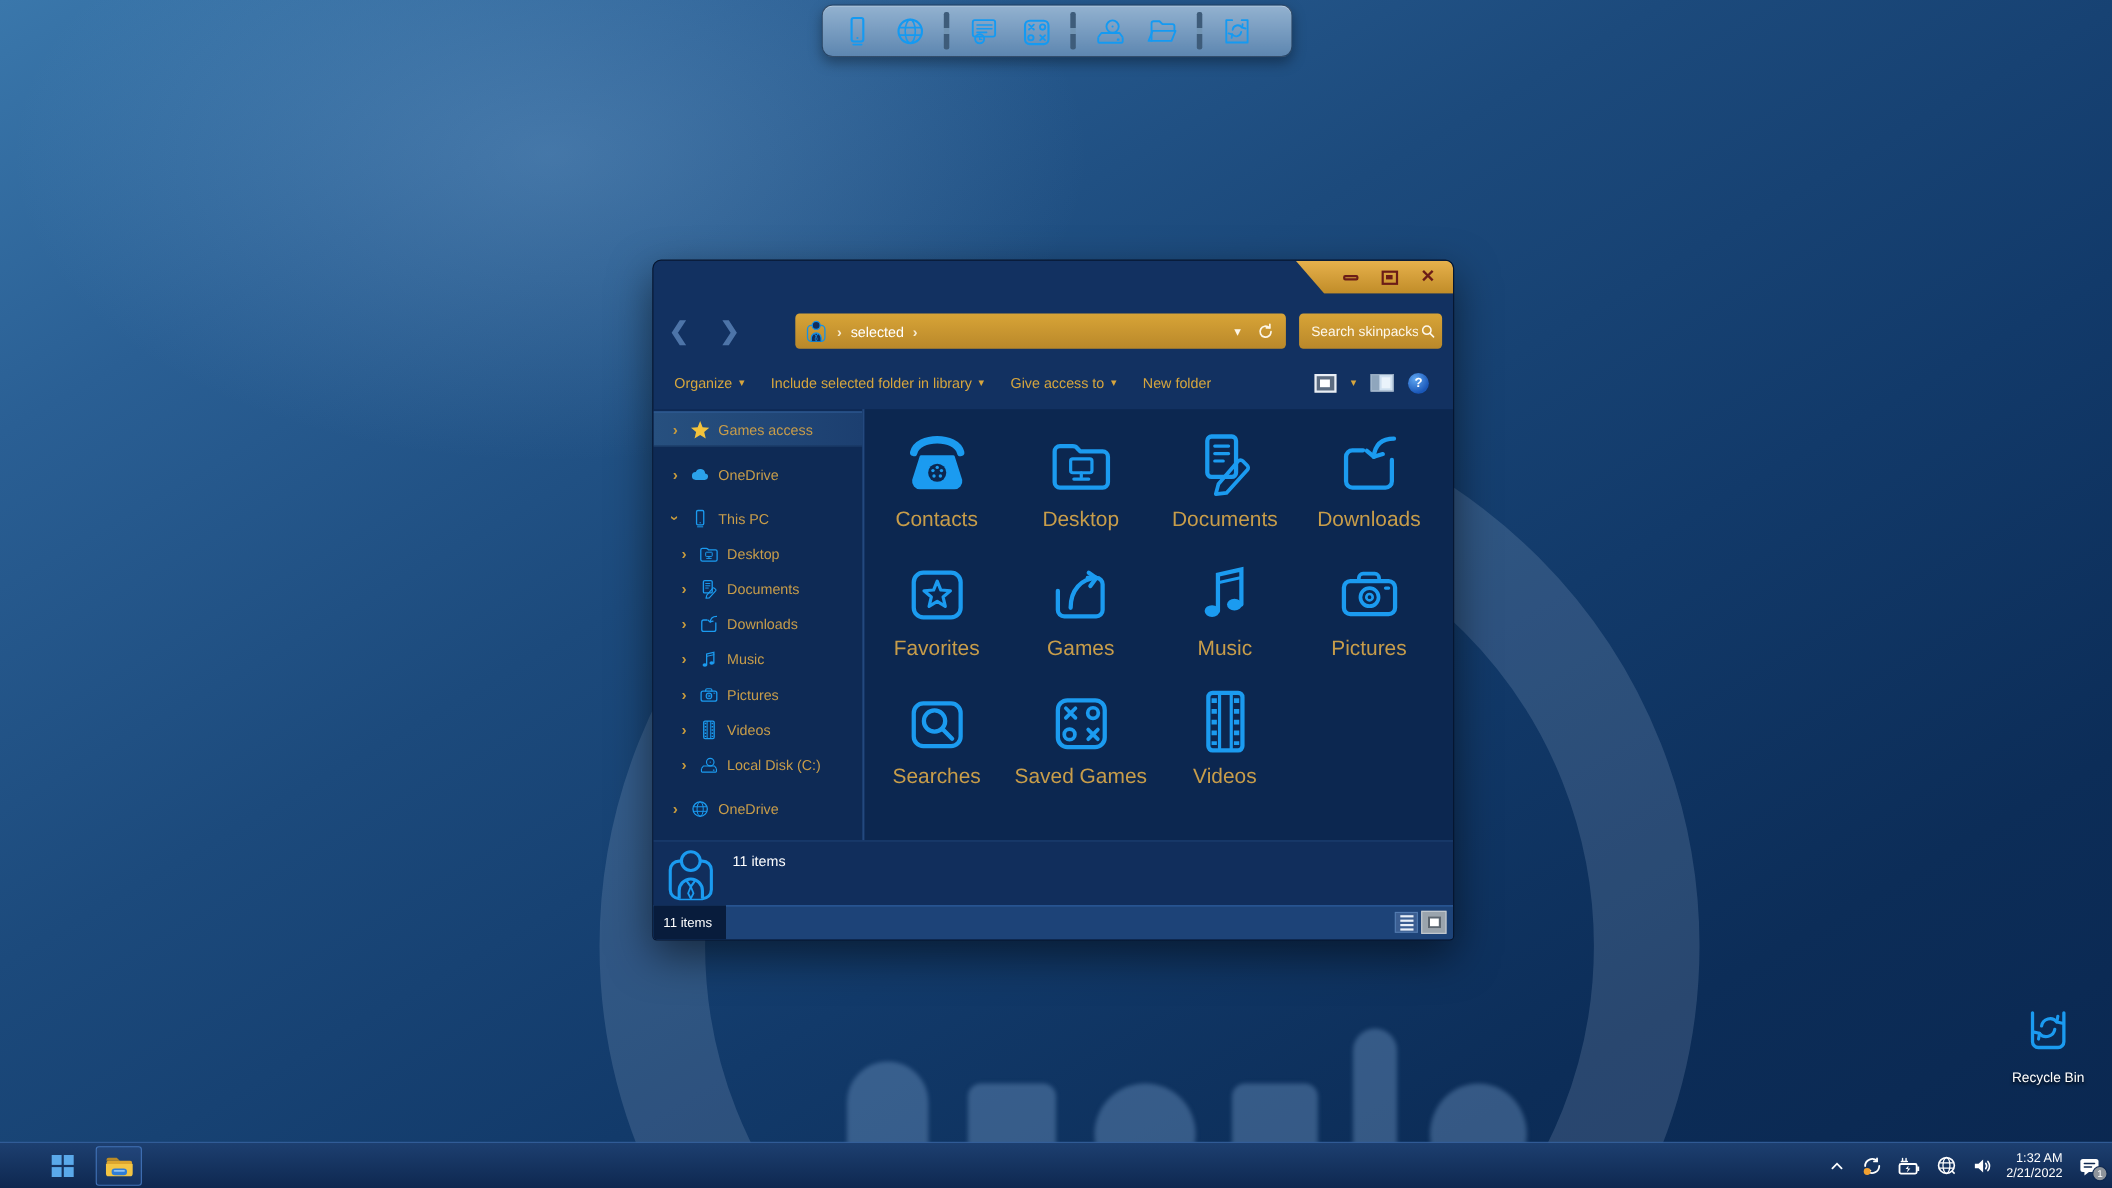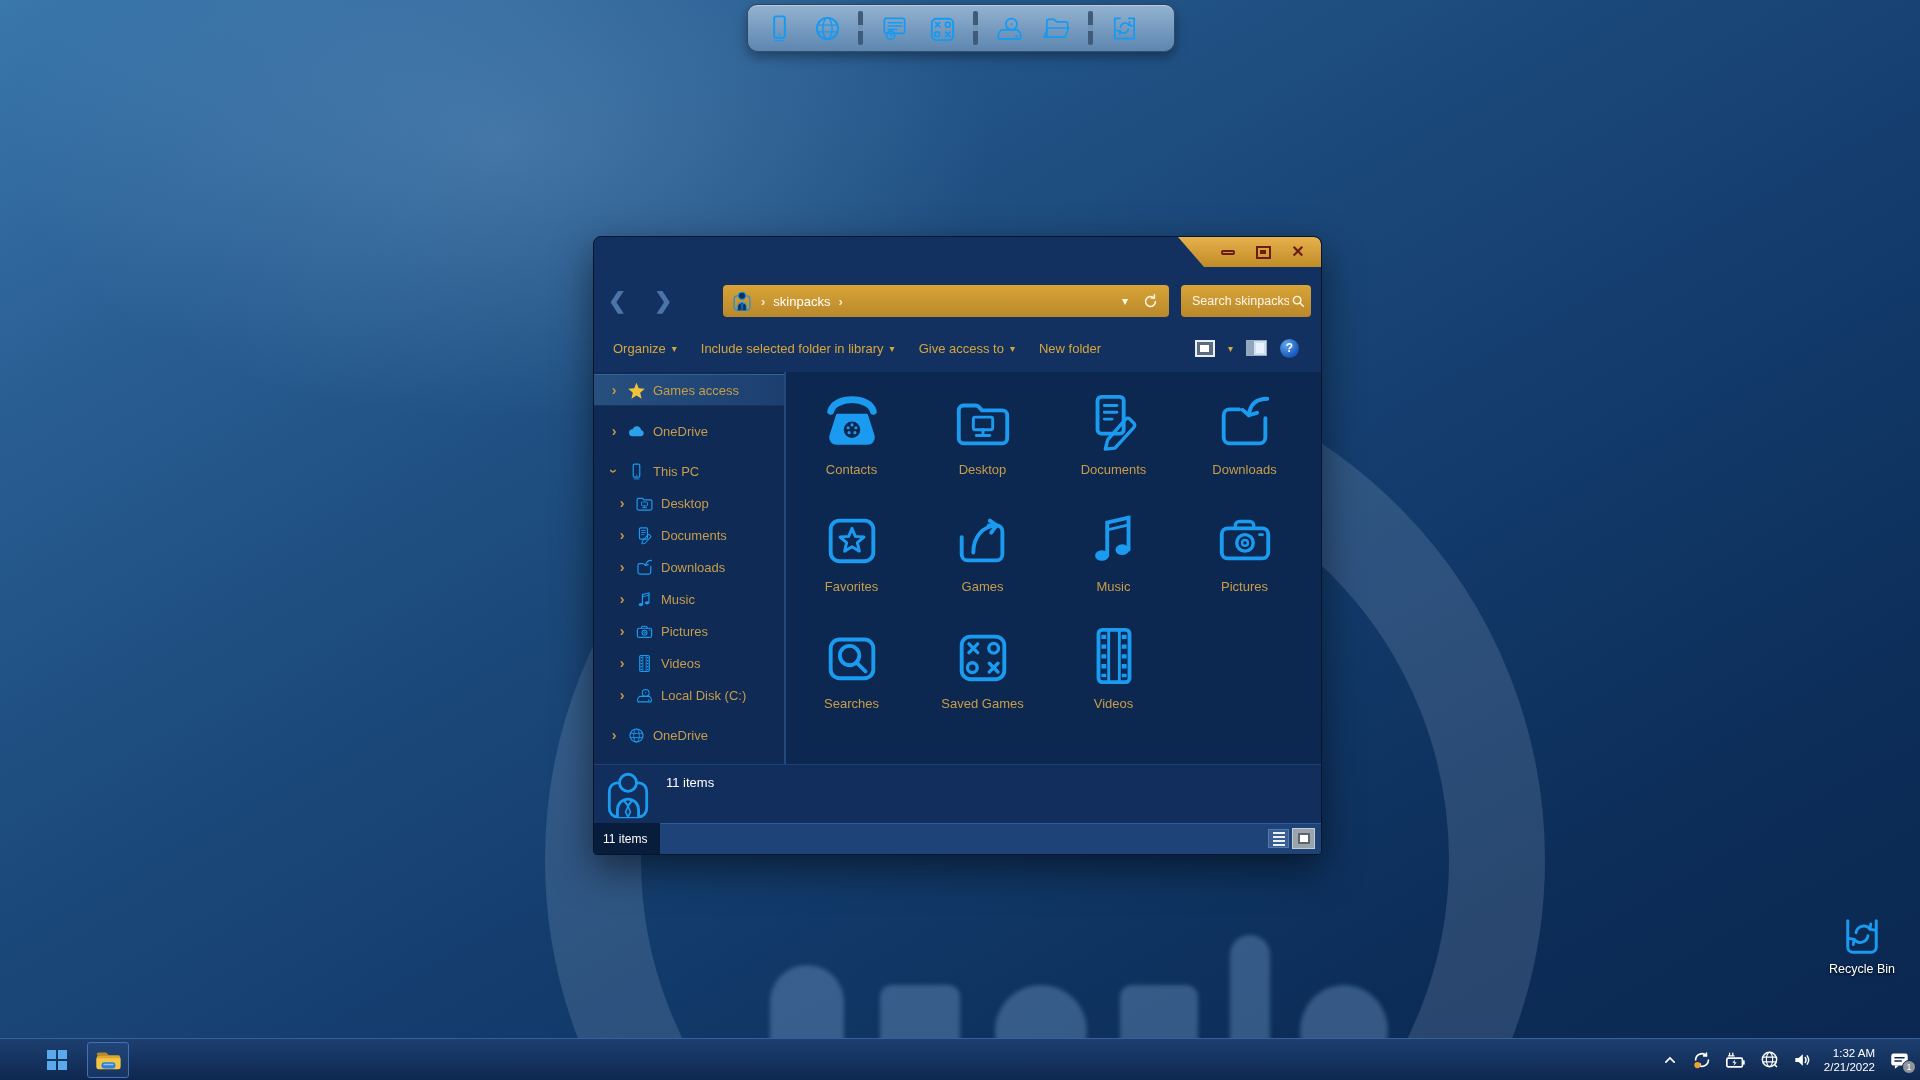--- a/index.html
+++ b/index.html
@@ -72,21 +72,21 @@
   .sb-chev{width:12px;text-align:center;font-size:14px;font-weight:bold;color:#c79b3e;margin-left:14px;flex:0 0 auto;}
   .lvl1 .sb-chev{margin-left:22px;}
   .sb-chev.down{transform:rotate(90deg);}
   .sb-ic{width:19px;height:19px;margin-left:7px;flex:0 0 auto;color:#1b9bf0;}
   .sb-ic.gold{color:#f2c23c;} .sb-ic.cloudc{color:#2ba2ea;}
   .sb-label{margin-left:7px;white-space:nowrap;}
   
   #grid{position:absolute;left:0;top:15px;width:526px;display:flex;flex-wrap:wrap;}
   .tile{width:131px;height:117px;display:flex;flex-direction:column;align-items:center;cursor:default;}
   .tile svg{width:62px;height:62px;color:#1b9bf0;margin-top:4px;}
-  .tile .lbl{margin-top:9px;font-size:13px;color:#c89d4a;}
+  .tile .lbl{margin-top:9px;font-size:19px;color:#c89d4a;}
   
   #details{position:absolute;left:0;right:0;bottom:31px;height:59px;background:#112e5c;border-top:1px solid #1f4173;}
   #details .person{position:absolute;left:8px;top:4px;width:52px;height:52px;color:#1b9bf0;}
   #details .dtxt{position:absolute;left:72px;top:10px;color:#fff;font-size:13px;}
   #statusbar{position:absolute;left:0;right:0;bottom:0;height:31px;background:#1d4378;box-shadow:inset 0 1px 0 #2d5c9c;display:flex;align-items:stretch;}
   #status-left{width:66px;background:#081c3c;color:#fff;font-size:12px;display:flex;align-items:center;padding-left:9px;}
   #status-right{margin-left:auto;display:flex;align-items:center;gap:3px;padding-right:6px;}
   .svb1{width:21px;height:19px;background:#3b5e92;border:1px solid #57board;border:1px solid #527bb0;display:flex;flex-direction:column;justify-content:center;gap:2px;align-items:center;}
   .svb1 i{display:block;width:12px;height:2px;background:#e9f0f8;}
   .svb2{width:23px;height:21px;background:#9aa4ad;border:1px solid #c6ccd2;display:flex;align-items:center;justify-content:center;}
@@ -99,21 +99,21 @@
     background:rgba(70,120,200,.14);display:flex;align-items:center;justify-content:center;}
   #tray{margin-left:auto;display:flex;align-items:center;gap:11px;padding-right:8px;color:#fff;}
   #tray svg{display:block;}
   #clock{text-align:right;font-size:11.5px;line-height:14px;color:#fff;}
   #notif{position:relative;width:26px;height:24px;display:flex;align-items:center;justify-content:center;}
   #badge{position:absolute;right:-4px;bottom:-2px;width:14px;height:14px;border-radius:50%;background:#8e949b;
     border:1px solid #0e2850;color:#fff;font-size:9px;display:flex;align-items:center;justify-content:center;}
   
   #recycle{position:absolute;left:1824px;top:908px;width:76px;text-align:center;}
   #recycle svg{width:48px;height:48px;color:#1b9bf0;}
-  #recycle .rlbl{margin-top:2px;color:#fff;font-size:12.5px;text-shadow:0 1px 3px rgba(0,0,0,.9);}
+  #recycle .rlbl{margin-top:12px;color:#fff;font-size:12.5px;text-shadow:0 1px 3px rgba(0,0,0,.9);}
 </style>
 </head>
 <body>
 
 <svg width="0" height="0" style="position:absolute">
   <defs>
     <symbol id="i-star" viewBox="0 0 64 64">
         <path d="M32 6 39.6 24.8 60 26.4 44.4 39.6 49.2 59.4 32 48.6 14.8 59.4 19.6 39.6 4 26.4 24.4 24.8Z" fill="currentColor"></path>
       </symbol>
     <symbol id="i-cloud" viewBox="0 0 64 64">
@@ -303,21 +303,21 @@
     </div>
 
     <span class="nav-glyph" style="left:14px;">❮</span>
     <span class="nav-glyph" style="left:60px;">❯</span>
 
     <div id="addr">
       <svg class="usr">
           <use href="#i-person-card"></use>
         </svg>
       <span class="sep">›</span>
-      <span class="crumb">skinpacks</span>
+      <span class="crumb">selected</span>
       <span class="sep">›</span>
       <span class="right">
         <span class="ddc">▾</span>
         <svg width="17" height="17" viewBox="0 0 24 24" fill="none" stroke="#fcf6e8" stroke-width="2.2" stroke-linecap="round">
             <path d="M19 12a7 7 0 1 1-2.2-5.1"></path>
             <path d="M17.5 2.5v4.6H13"></path>
           </svg>
       </span>
     </div>
 

